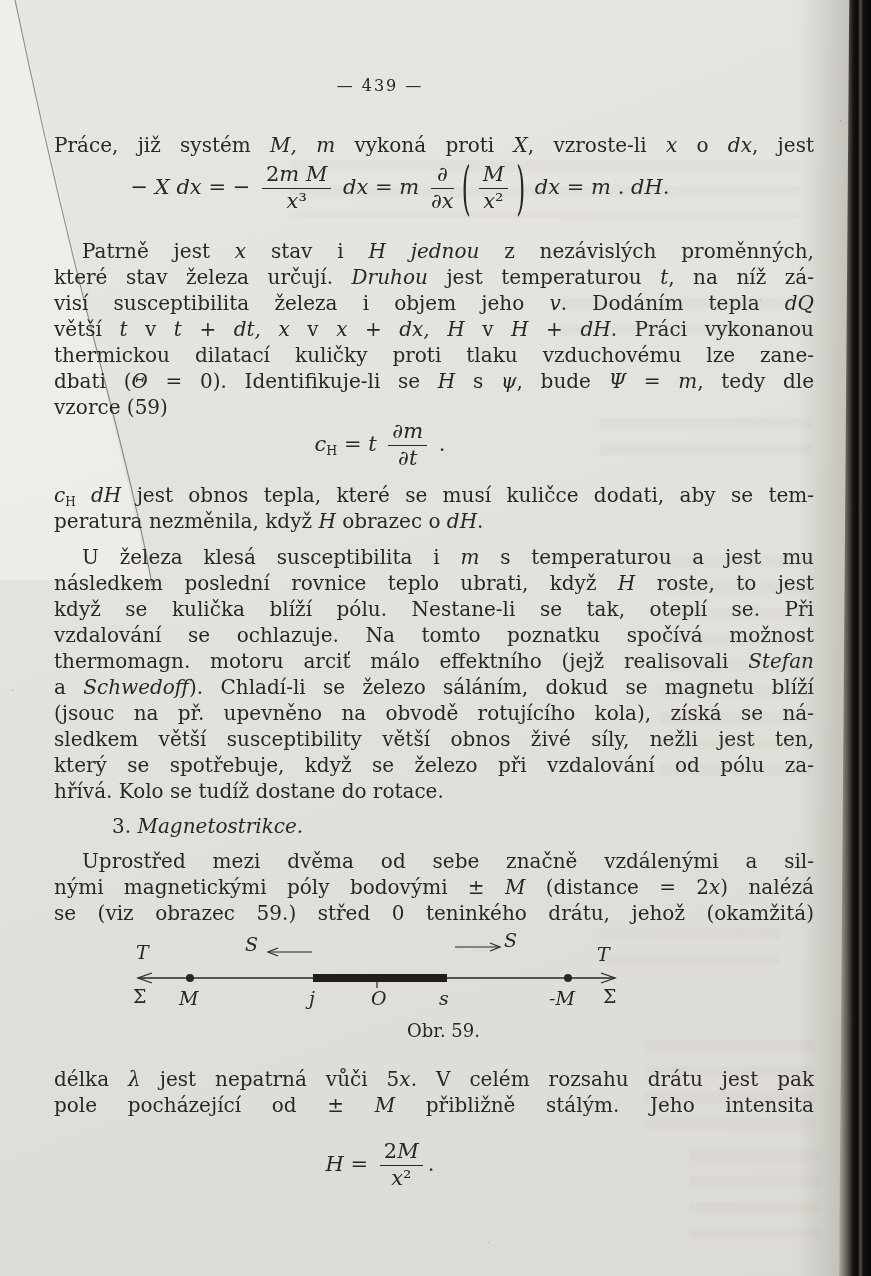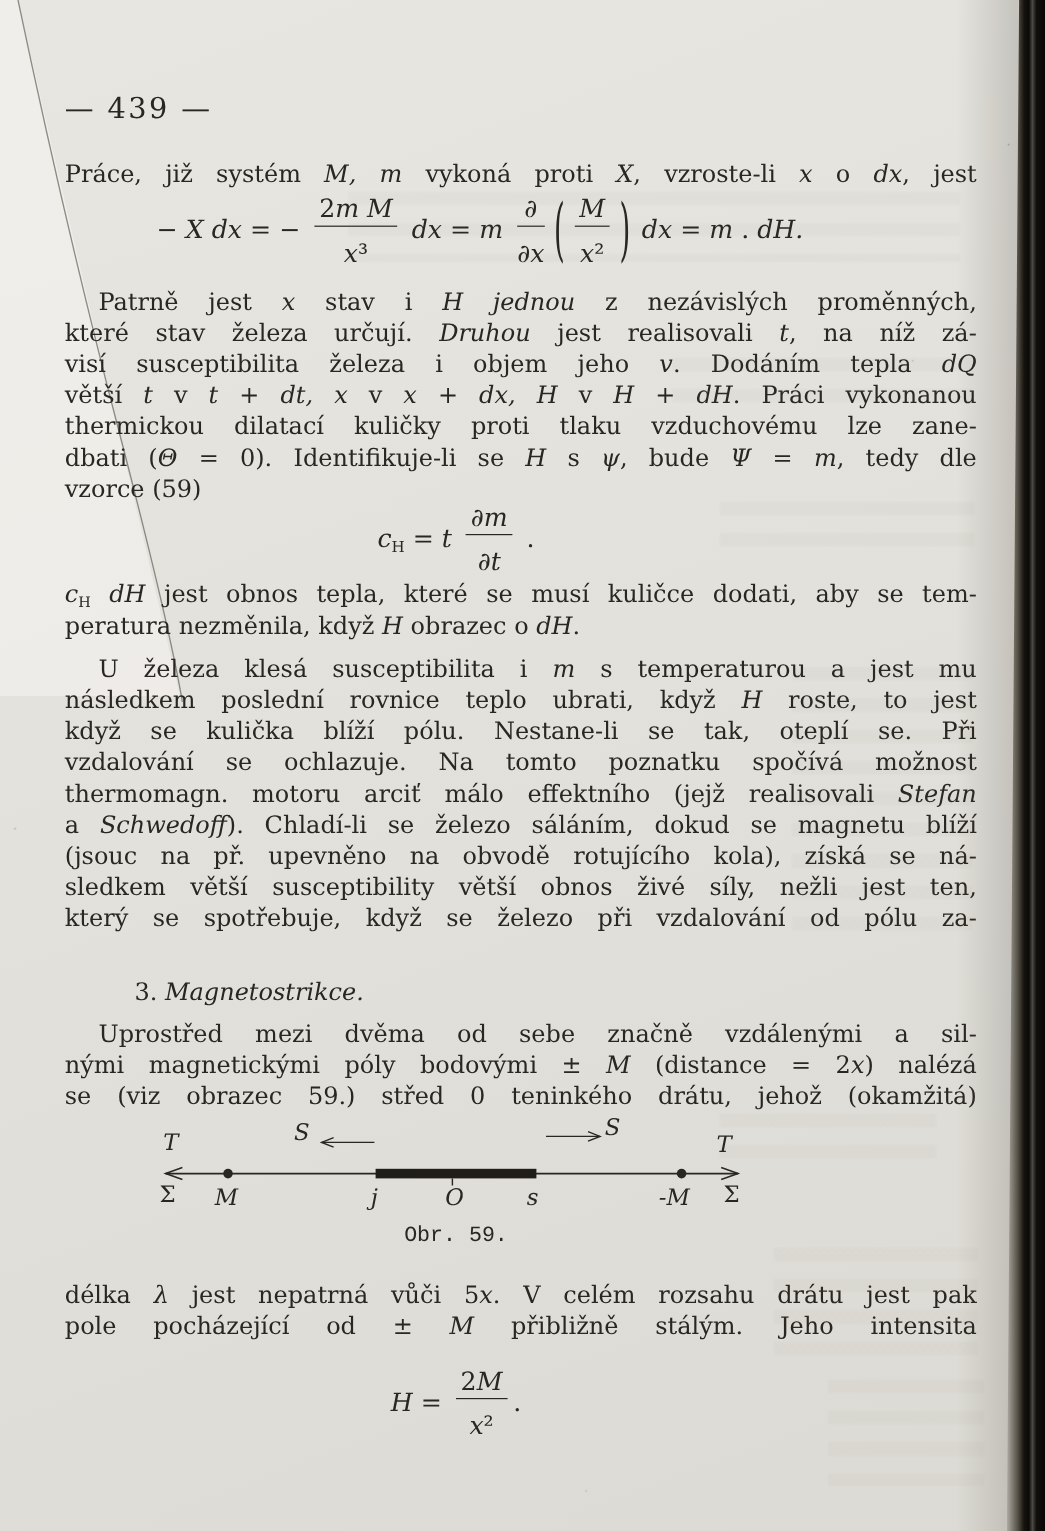--- a/index.html
+++ b/index.html
@@ -1,37 +1,37 @@
 <!DOCTYPE html>
 <html><head>
 <meta charset="utf-8">
 <style>
   html,body{margin:0;padding:0;background:#555;}
   .page{position:relative;width:871px;height:1276px;overflow:hidden;
         background:linear-gradient(160deg,#e8e6e1 0%,#e3e1db 45%,#dcdad4 100%);
         font-family:"DejaVu Serif","Liberation Serif",serif;color:#2a2722;}
-  .pagenum{position:absolute;top:76px;left:54px;width:652px;text-align:left;
-           font-size:24px;letter-spacing:2px;}
+  .pagenum{position:absolute;top:76px;left:54px;width:652px;text-align:center;
+           font-size:16px;letter-spacing:2px;}
   .para{position:absolute;left:54px;width:760px;font-size:20px;line-height:26px;}
   .jline{text-align:justify;text-align-last:justify;height:26px;}
   .jline.last{text-align-last:left;}
   .jline.ind{text-indent:28px;}
   .it{font-style:italic;}
   sub{font-size:0.6em;vertical-align:-0.35em;}
   .formula{position:absolute;left:54px;text-align:center;font-size:21px;}
   .frac{display:inline-block;vertical-align:middle;text-align:center;margin:0 5px;line-height:1.12;}
   .frac>.num{display:block;border-bottom:1.4px solid #2a2722;padding:0 4px 1px;}
-  .frac>.den{display:block;padding-top:11px;}
+  .frac>.den{display:block;padding-top:1px;}
   .bigp{display:inline-block;transform:scaleY(2.5);font-size:23px;vertical-align:middle;margin:0 3px;}
   .heading{position:absolute;left:112px;top:814px;font-size:20px;}
   .figure{position:absolute;left:118px;top:915px;width:520px;height:105px;}
   .figure svg{position:absolute;left:0;top:0;}
   .flabel{position:absolute;font-size:19px;font-style:italic;}
   .flabel.up{font-style:normal;}
-  .caption{position:absolute;left:280px;top:1020px;width:200px;text-align:center;font-size:18px;font-family:Liberation Mono, monospace;}
+  .caption{position:absolute;left:280px;top:1020px;width:200px;text-align:right;font-size:18px;}
   .crease{position:absolute;left:0;top:0;pointer-events:none;}
   .corner-flap{position:absolute;left:0;top:0;width:160px;height:580px;
                background:rgba(250,249,246,.45);
                clip-path:polygon(0 0,15px 0,150px 580px,0 580px);}
   .band-shadow{position:absolute;top:0;right:22px;width:52px;height:100%;
                background:linear-gradient(to right,rgba(90,85,75,0),rgba(80,76,68,.22));}
   .band{position:absolute;top:0;right:0;width:34px;height:100%;
         background:linear-gradient(to right,rgba(40,38,35,0) 0%,#575349 32%,#17140f 48%,#0b0a08 60%,#4d4a44 69%,#12100c 78%,#070706 100%);
         clip-path:polygon(36% 0,100% 0,100% 100%,6% 100%);}
   .ghost{position:absolute;opacity:.55;pointer-events:none;
@@ -55,21 +55,21 @@
   <div class="pagenum">— 439 —</div>
 
   <div class="para" style="top:132px">
       <div class="jline"><span>Práce, již systém </span><span class="it">M, m</span><span> vykoná proti </span><span class="it">X</span><span>, vzroste-li </span><span class="it">x</span><span> o </span><span class="it">dx</span><span>, jest</span></div>
     </div>
 
   <div class="formula" style="top:163px;width:692px"><span>− </span><span class="it">X dx</span><span> = − </span><span class="frac"><span class="num"><span>2</span><span class="it">m M</span></span><span class="den"><span class="it">x</span><span>³</span></span></span><span> </span><span class="it">dx</span><span> = </span><span class="it">m</span><span> </span><span class="frac"><span class="num"><span>∂</span></span><span class="den"><span>∂</span><span class="it">x</span></span></span><span class="bigp">(</span><span class="frac"><span class="num"><span class="it">M</span></span><span class="den"><span class="it">x</span><span>²</span></span></span><span class="bigp">)</span><span> </span><span class="it">dx</span><span> = </span><span class="it">m</span><span> . </span><span class="it">dH.</span></div>
 
   <div class="para" style="top:238px">
       <div class="jline ind"><span>Patrně jest </span><span class="it">x</span><span> stav i </span><span class="it">H jednou</span><span> z nezávislých proměnných,</span></div>
-      <div class="jline"><span>které stav železa určují. </span><span class="it">Druhou</span><span> jest realisovali </span><span class="it">t</span><span>, na níž zá-</span></div>
+      <div class="jline"><span>které stav železa určují. </span><span class="it">Druhou</span><span> jest temperaturou </span><span class="it">t</span><span>, na níž zá-</span></div>
       <div class="jline"><span>visí susceptibilita železa i objem jeho </span><span class="it">v</span><span>. Dodáním tepla </span><span class="it">dQ</span></div>
       <div class="jline"><span>větší </span><span class="it">t</span><span> v </span><span class="it">t + dt, x</span><span> v </span><span class="it">x + dx, H</span><span> v </span><span class="it">H + dH</span><span>. Práci vykonanou</span></div>
       <div class="jline"><span>thermickou dilatací kuličky proti tlaku vzduchovému lze zane-</span></div>
       <div class="jline"><span>dbati (</span><span class="it">Θ</span><span> = 0). Identifikuje-li se </span><span class="it">H</span><span> s </span><span class="it">ψ</span><span>, bude </span><span class="it">Ψ</span><span> = </span><span class="it">m</span><span>, tedy dle</span></div>
       <div class="jline last"><span>vzorce (59)</span></div>
     </div>
 
   <div class="formula" style="top:420px;width:652px"><span class="it">c</span><sub>H</sub><span> = </span><span class="it">t</span><span> </span><span class="frac"><span class="num"><span>∂</span><span class="it">m</span></span><span class="den"><span>∂</span><span class="it">t</span></span></span><span> .</span></div>
 
   <div class="para" style="top:482px">
@@ -80,20 +80,21 @@
   <div class="para" style="top:544px">
       <div class="jline ind"><span>U železa klesá susceptibilita i </span><span class="it">m</span><span> s temperaturou a jest mu</span></div>
       <div class="jline"><span>následkem poslední rovnice teplo ubrati, když </span><span class="it">H</span><span> roste, to jest</span></div>
       <div class="jline"><span>když se kulička blíží pólu. Nestane-li se tak, oteplí se. Při</span></div>
       <div class="jline"><span>vzdalování se ochlazuje. Na tomto poznatku spočívá možnost</span></div>
       <div class="jline"><span>thermomagn. motoru arciť málo effektního (jejž realisovali </span><span class="it">Stefan</span></div>
       <div class="jline"><span>a </span><span class="it">Schwedoff</span><span>). Chladí-li se železo sáláním, dokud se magnetu blíží</span></div>
       <div class="jline"><span>(jsouc na př. upevněno na obvodě rotujícího kola), získá se ná-</span></div>
       <div class="jline"><span>sledkem větší susceptibility větší obnos živé síly, nežli jest ten,</span></div>
       <div class="jline"><span>který se spotřebuje, když se železo při vzdalování od pólu za-</span></div>
+      <div class="jline last"><span>hřívá. Kolo se tudíž dostane do rotace.</span></div>
     </div>
 
   <div class="heading"><span>3. </span><span class="it">Magnetostrikce.</span></div>
 
   <div class="para" style="top:848px">
       <div class="jline ind"><span>Uprostřed mezi dvěma od sebe značně vzdálenými a sil-</span></div>
       <div class="jline"><span>nými magnetickými póly bodovými ± </span><span class="it">M</span><span> (distance = 2</span><span class="it">x</span><span>) nalézá</span></div>
       <div class="jline"><span>se (viz obrazec 59.) střed 0 teninkého drátu, jehož (okamžitá)</span></div>
     </div>
 

